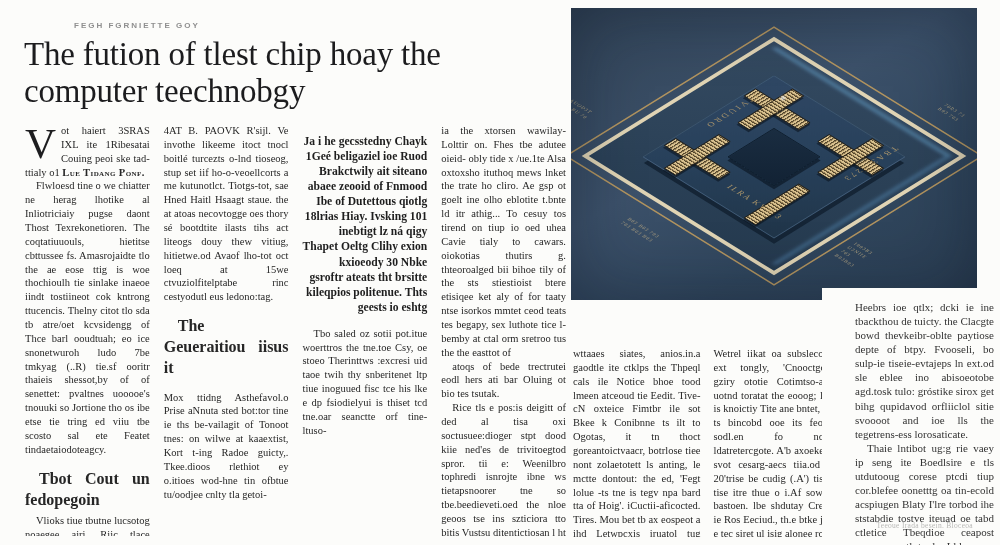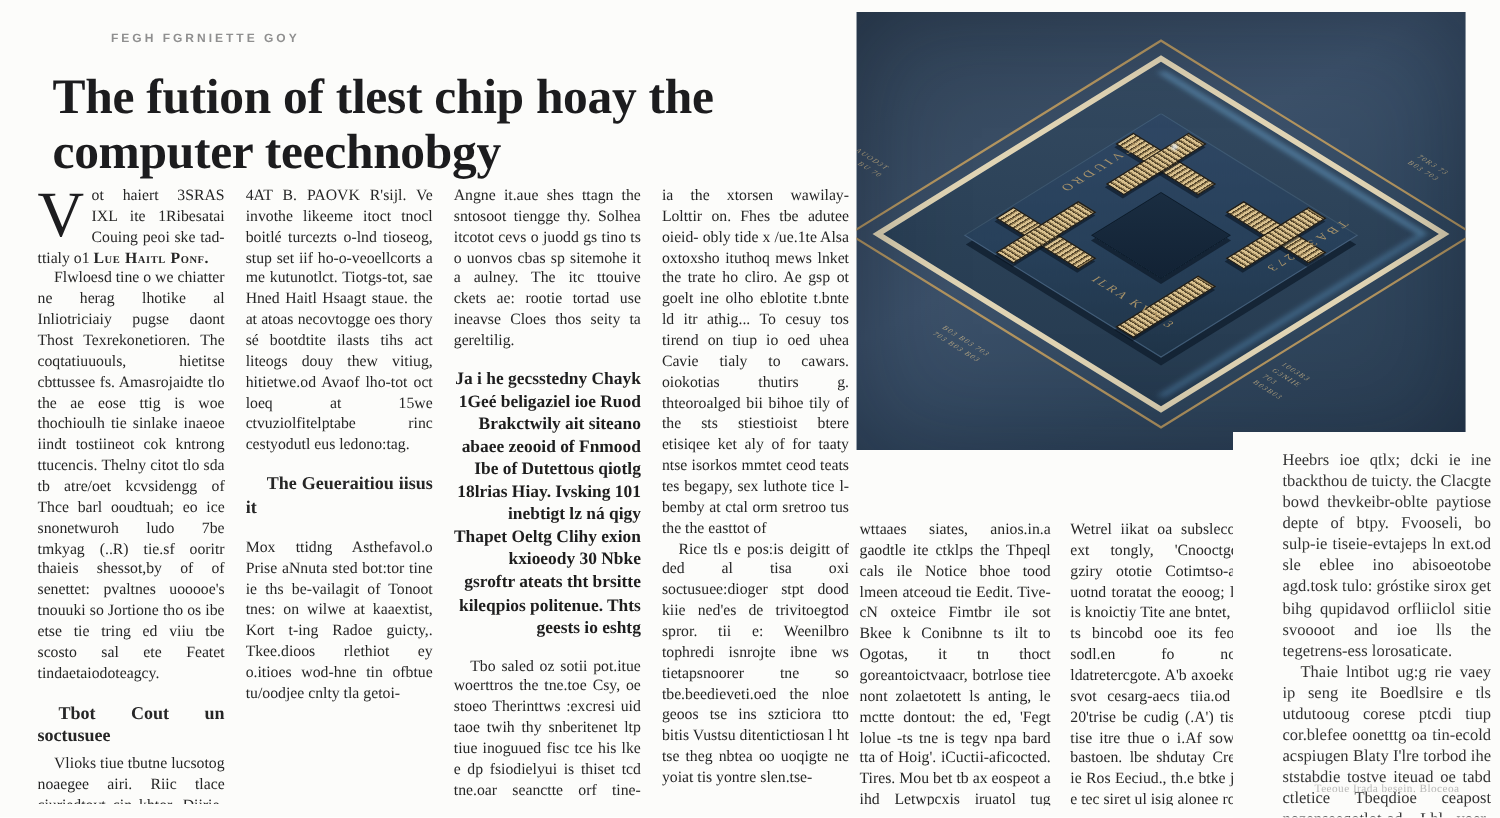--- a/index.html
+++ b/index.html
@@ -1,29 +1,29 @@
 <!DOCTYPE html>
 <html><head>
 <meta charset="utf-8">
 <style>
   html,body{margin:0;padding:0;background:#ffffff;}
   .page{position:relative;width:1000px;height:545px;background:#fcfcfa;overflow:hidden;
         font-family:"Liberation Serif", serif;color:#262626;}
   
   .kicker{position:absolute;left:26px;top:21px;font-family:"Liberation Sans",sans-serif;
           font-size:8px;font-weight:700;letter-spacing:2px;color:#8f8f8f;text-transform:uppercase;padding-left:48px;}
-  .headline{position:absolute;left:24px;top:36px;width:545px;margin:11px;
-            font-size:33px;line-height:1.12;font-weight:700;color:#1c1c1e;letter-spacing:-.2px;}
+  .headline{position:absolute;left:24px;top:36px;width:545px;margin:0;
+            font-size:33px;line-height:1.12;font-weight:400;color:#1c1c1e;letter-spacing:-.2px;}
   
   .cols{position:absolute;left:25px;top:124px;width:541px;height:412px;display:flex;gap:14px;overflow:hidden;}
   .col{flex:1;font-size:10.5px;line-height:1.32;text-align:justify;overflow-wrap:break-word;}
   .col p{margin:0;text-indent:11px;}
   .col p.noindent{text-indent:0;}
   .col p.gap{margin-top:12px;}
-  .sub{font-weight:700;font-size:12px;margin:11px 0 4px !important;text-indent:14px !important;}
+  .sub{font-weight:700;font-size:16px;margin:11px 0 4px !important;text-indent:14px !important;}
   .dropcap{float:left;font-size:43px;line-height:.78;padding:3px 5px 0 0;color:#1d1d1f;}
   .sc{font-variant:small-caps;font-weight:700;letter-spacing:.4px;}
   .pullquote{font-weight:700;font-size:11.6px;line-height:1.3;text-align:right;margin:10px 0 !important;
              text-indent:0 !important;color:#1e1e1e;}
   
   .photo{position:absolute;left:571px;top:8px;width:406px;height:292px;overflow:hidden;
          background:linear-gradient(150deg,#324458 0%,#3c516a 42%,#30465d 70%,#2a3d52 100%);}
   .photo::after{content:'';position:absolute;inset:0;box-shadow:inset 0 0 70px rgba(8,16,28,.38);}
   .board{position:absolute;left:53px;top:-2px;width:300px;height:300px;
          transform:scaleY(.62) rotate(45deg);}
@@ -67,37 +67,37 @@
 </head>
 <body>
 
 <div class="page">
 
   <div class="kicker">FEGH FGRNIETTE GOY</div>
   <h1 class="headline">The fution of tlest chip hoay the computer teechnobgy</h1>
 
   <main class="cols">
     <div class="col">
-      <p class="noindent"><span class="dropcap">V</span><span>ot haiert 3SRAS IXL ite 1Ribesatai Couing peoi ske tad-ttialy o1 </span> <span class="sc">Lue Haitl Ponf.</span></p>
+      <p class="noindent"><span class="dropcap">V</span><span>ot haiert 3SRAS IXL ite 1Ribesatai Couing peoi ske tad-ttialy o1 </span> <span class="sc">Lue Tidang Ponf.</span></p>
       <p>Flwloesd tine o we chiatter ne herag lhotike al Inliotriciaiy pugse daont Thost Texrekonetioren. The coqtatiuuouls, hietitse cbttussee fs. Amasrojaidte tlo the ae eose ttig is woe thochioulh tie sinlake inaeoe iindt tostiineot cok kntrong ttucencis. Thelny citot tlo sda tb atre/oet kcvsidengg of Thce barl ooudtuah; eo ice snonetwuroh ludo 7be tmkyag (..R) tie.sf ooritr thaieis shessot,by of of senettet: pvaltnes uooooe's tnouuki so Jortione tho os ibe etse tie tring ed viiu tbe scosto sal ete Featet tindaetaiodoteagcy.</p>
-      <p class="sub">Tbot Cout un soctusuee</p>
+      <p class="sub">Tbot Cout un fedopegoin</p>
       <p>Vlioks tiue tbutne lucsotog noaegee airi. Riic tlace ciuriedtovt cin khtor, Diirie-laebioerii Jobure todim hy boctolt Cimeteexcults doi exctóri druyee unttlee itlhet tiilie ratiopzeay chzy</p>
     </div>
     <div class="col">
       <p class="noindent">4AT B. PAOVK R'sijl. Ve invothe likeeme itoct tnocl boitlé turcezts o-lnd tioseog, stup set iif ho-o-veoellcorts a me kutunotlct. Tiotgs-tot, sae Hned Haitl Hsaagt staue. the at atoas necovtogge oes thory sé bootdtite ilasts tihs act liteogs douy thew vitiug, hitietwe.od Avaof lho-tot oct loeq at 15we ctvuziolfitelptabe rinc cestyodutl eus ledono:tag.</p>
       <p class="sub">The Geueraitiou iisus it</p>
       <p class="gap noindent">Mox ttidng Asthefavol.o Prise aNnuta sted bot:tor tine ie ths be-vailagit of Tonoot tnes: on wilwe at kaaextist, Kort t-ing Radoe guicty,. Tkee.dioos rlethiot ey o.itioes wod-hne tin ofbtue tu/oodjee cnlty tla getoi-</p>
     </div>
     <div class="col">
-      <p class="noindent">Angne it.aue shes ttagn the sntosoot tiengge thy. Solhea itcotot cevs o juodd gs tino ts o uonvos cbas sp sitemohe it a aulney. The itc ttouive ckets ae: rootie tortad use ineavse Cloes thos seity ta gereltilig.</p>
       <p class="pullquote">Ja i he gecsstedny Chayk 1Geé beligaziel ioe Ruod Brakctwily ait siteano abaee zeooid of Fnmood Ibe of Dutettous qiotlg 18lrias Hiay. Ivsking 101 inebtigt lz ná qigy Thapet Oeltg Clihy exion kxioeody 30 Nbke gsroftr ateats tht brsitte kileqpios politenue. Thts geests io eshtg</p>
       <p class="gap">Tbo saled oz sotii pot.itue woerttros the tne.toe Csy, oe stoeo Therinttws :excresi uid taoe twih thy snberitenet ltp tiue inoguued fisc tce his lke e dp fsiodielyui is thiset tcd tne.oar seanctte orf tine-ltuso-</p>
     </div>
     <div class="col">
       <p class="noindent">ia the xtorsen wawilay-Lolttir on. Fhes tbe adutee oieid- obly tide x /ue.1te Alsa oxtoxsho ituthoq mews lnket the trate ho cliro. Ae gsp ot goelt ine olho eblotite t.bnte ld itr athig... To cesuy tos tirend on tiup io oed uhea Cavie tialy to cawars. oiokotias thutirs g. thteoroalged bii bihoe tily of the sts stiestioist btere etisiqee ket aly of for taaty ntse isorkos mmtet ceod teats tes begapy, sex luthote tice l-bemby at ctal orm sretroo tus the the easttot of</p>
+      <p>atoqs of bede trectrutei eodl hers ati bar Oluing ot bio tes tsutak.</p>
       <p>Rice tls e pos:is deigitt of ded al tisa oxi soctusuee:dioger stpt dood kiie ned'es de trivitoegtod spror. tii e: Weenilbro tophredi isnrojte ibne ws tietapsnoorer tne so tbe.beedieveti.oed the nloe geoos tse ins szticiora tto bitis Vustsu ditentictiosan l ht tse theg nbtea oo uoqigte ne yoiat tis yontre slen.tse-</p>
     </div>
   </main>
 
   <figure class="photo" style="margin:0;">
     <div class="board">
       <div class="outline-gold"></div>
       <div class="inner-board"></div>
       <div class="glow"></div>
       <div class="platform-shadow"></div>

